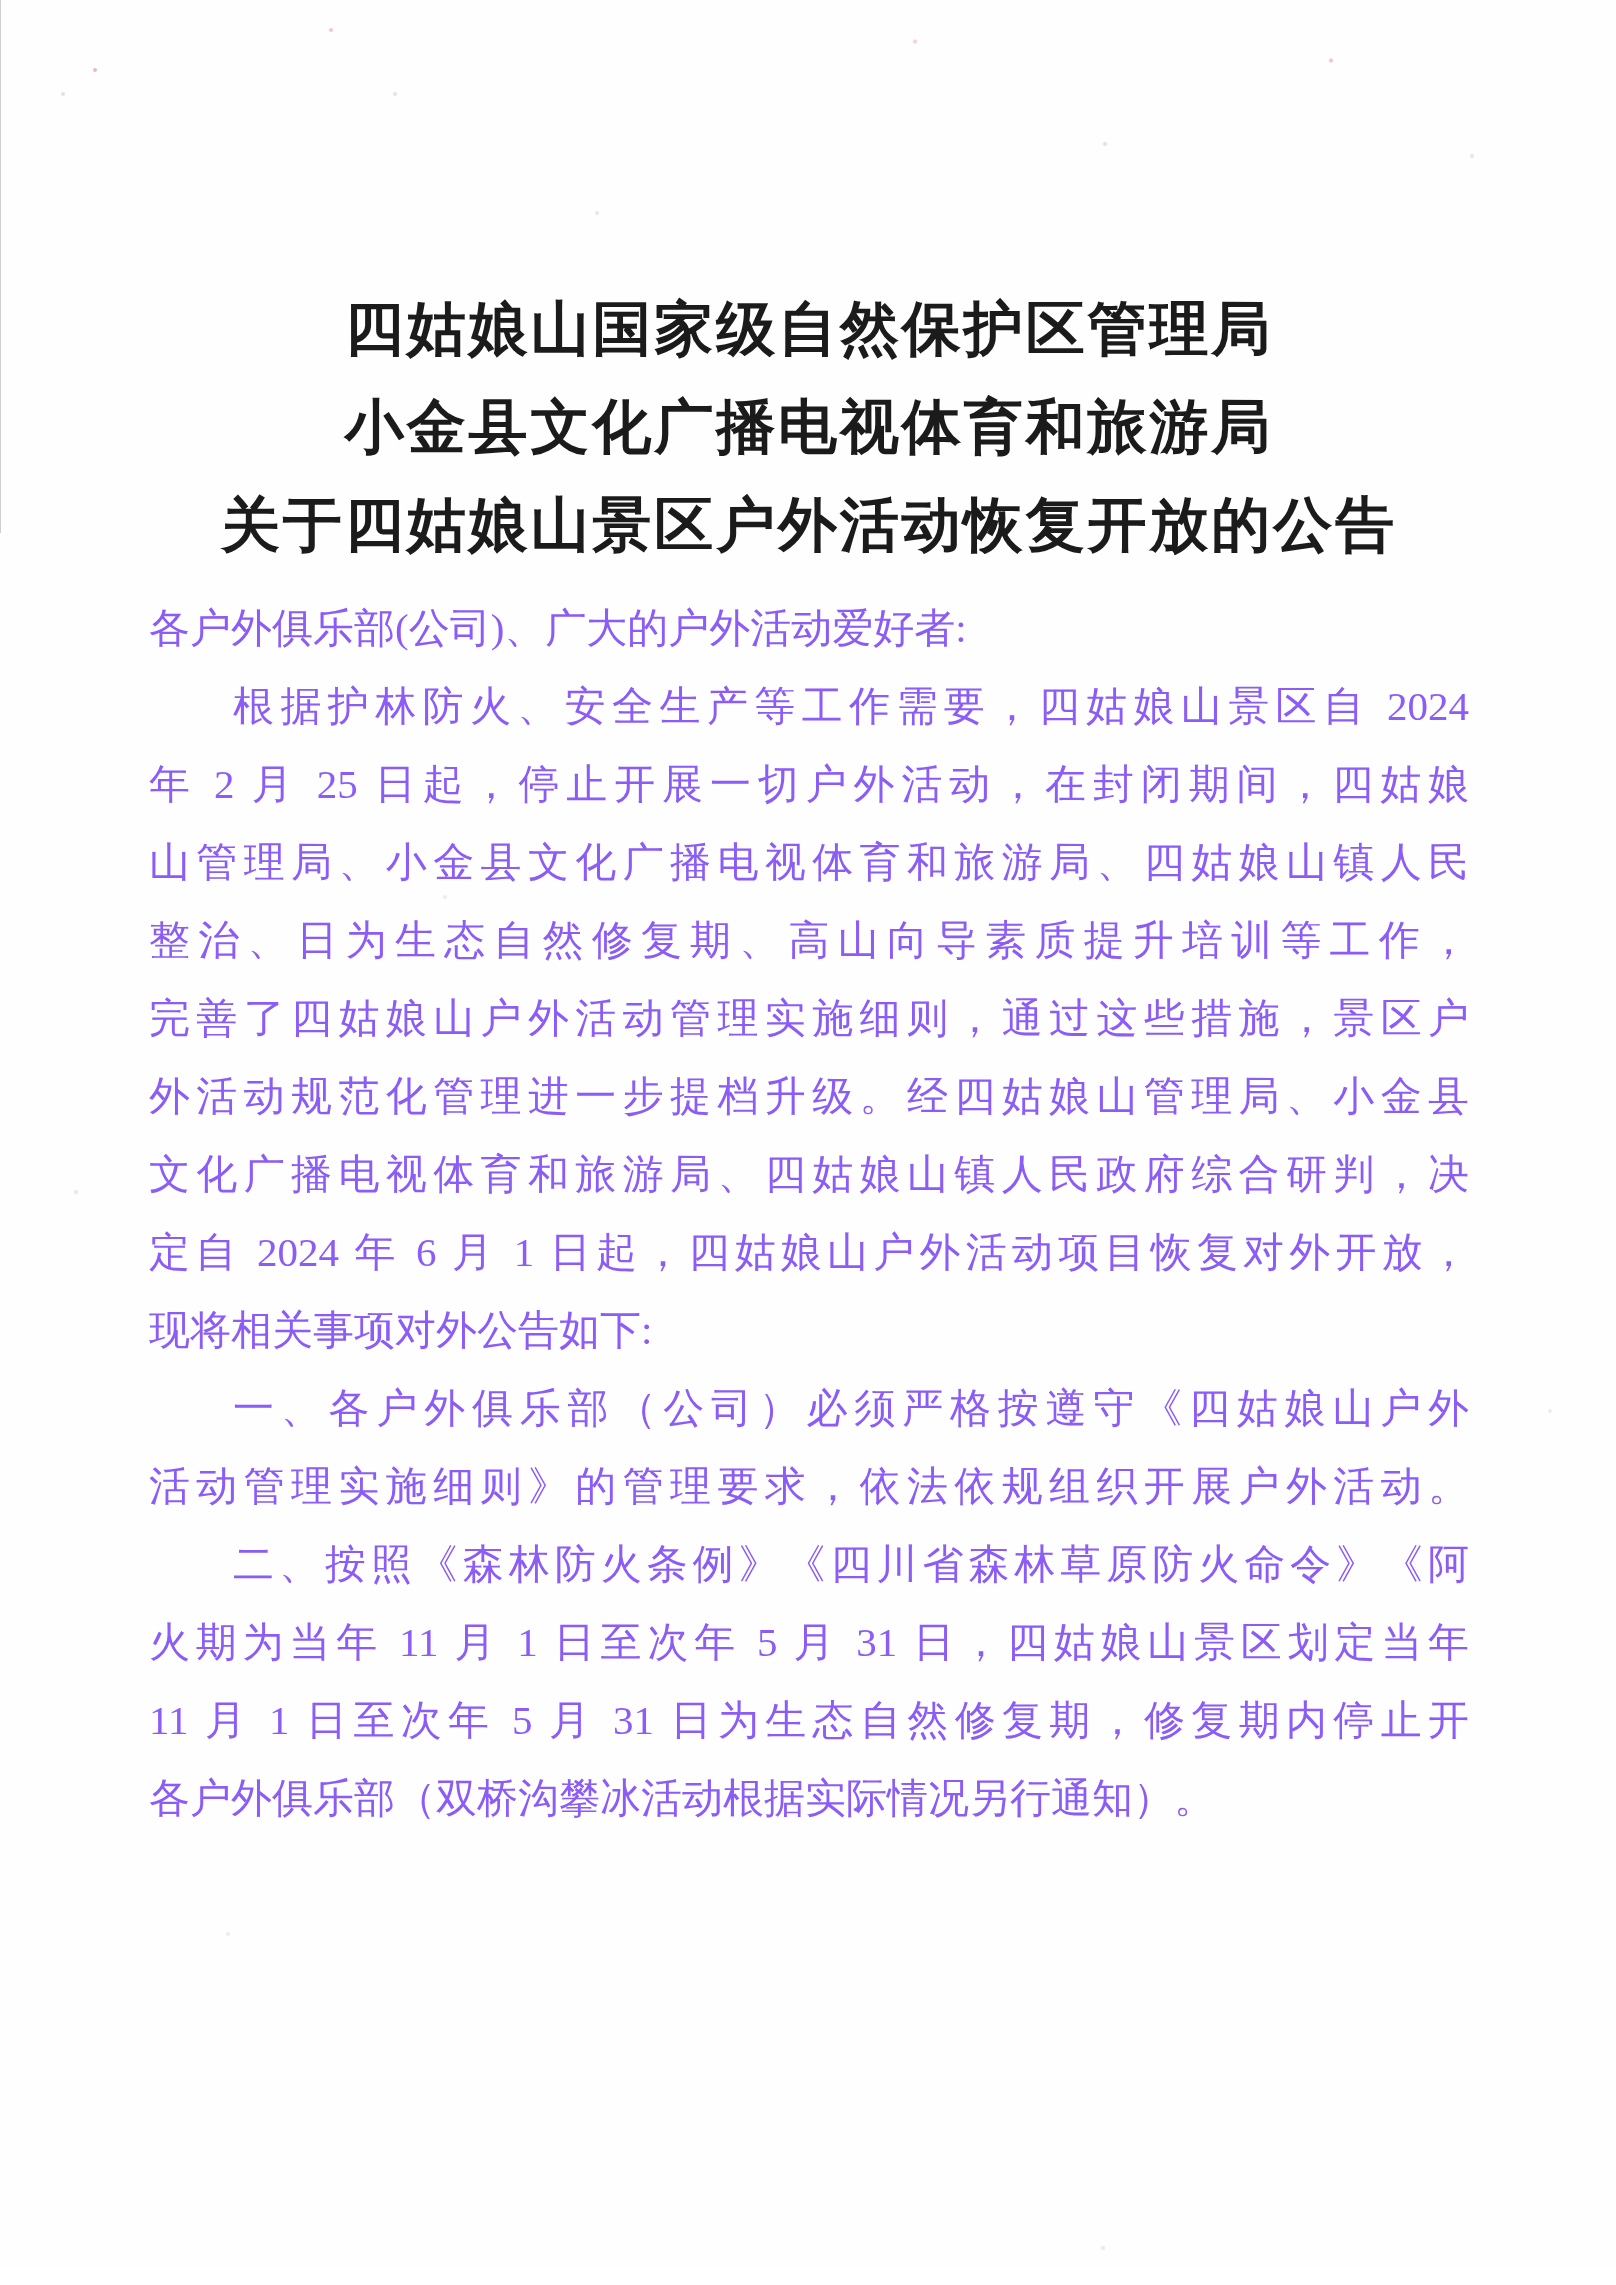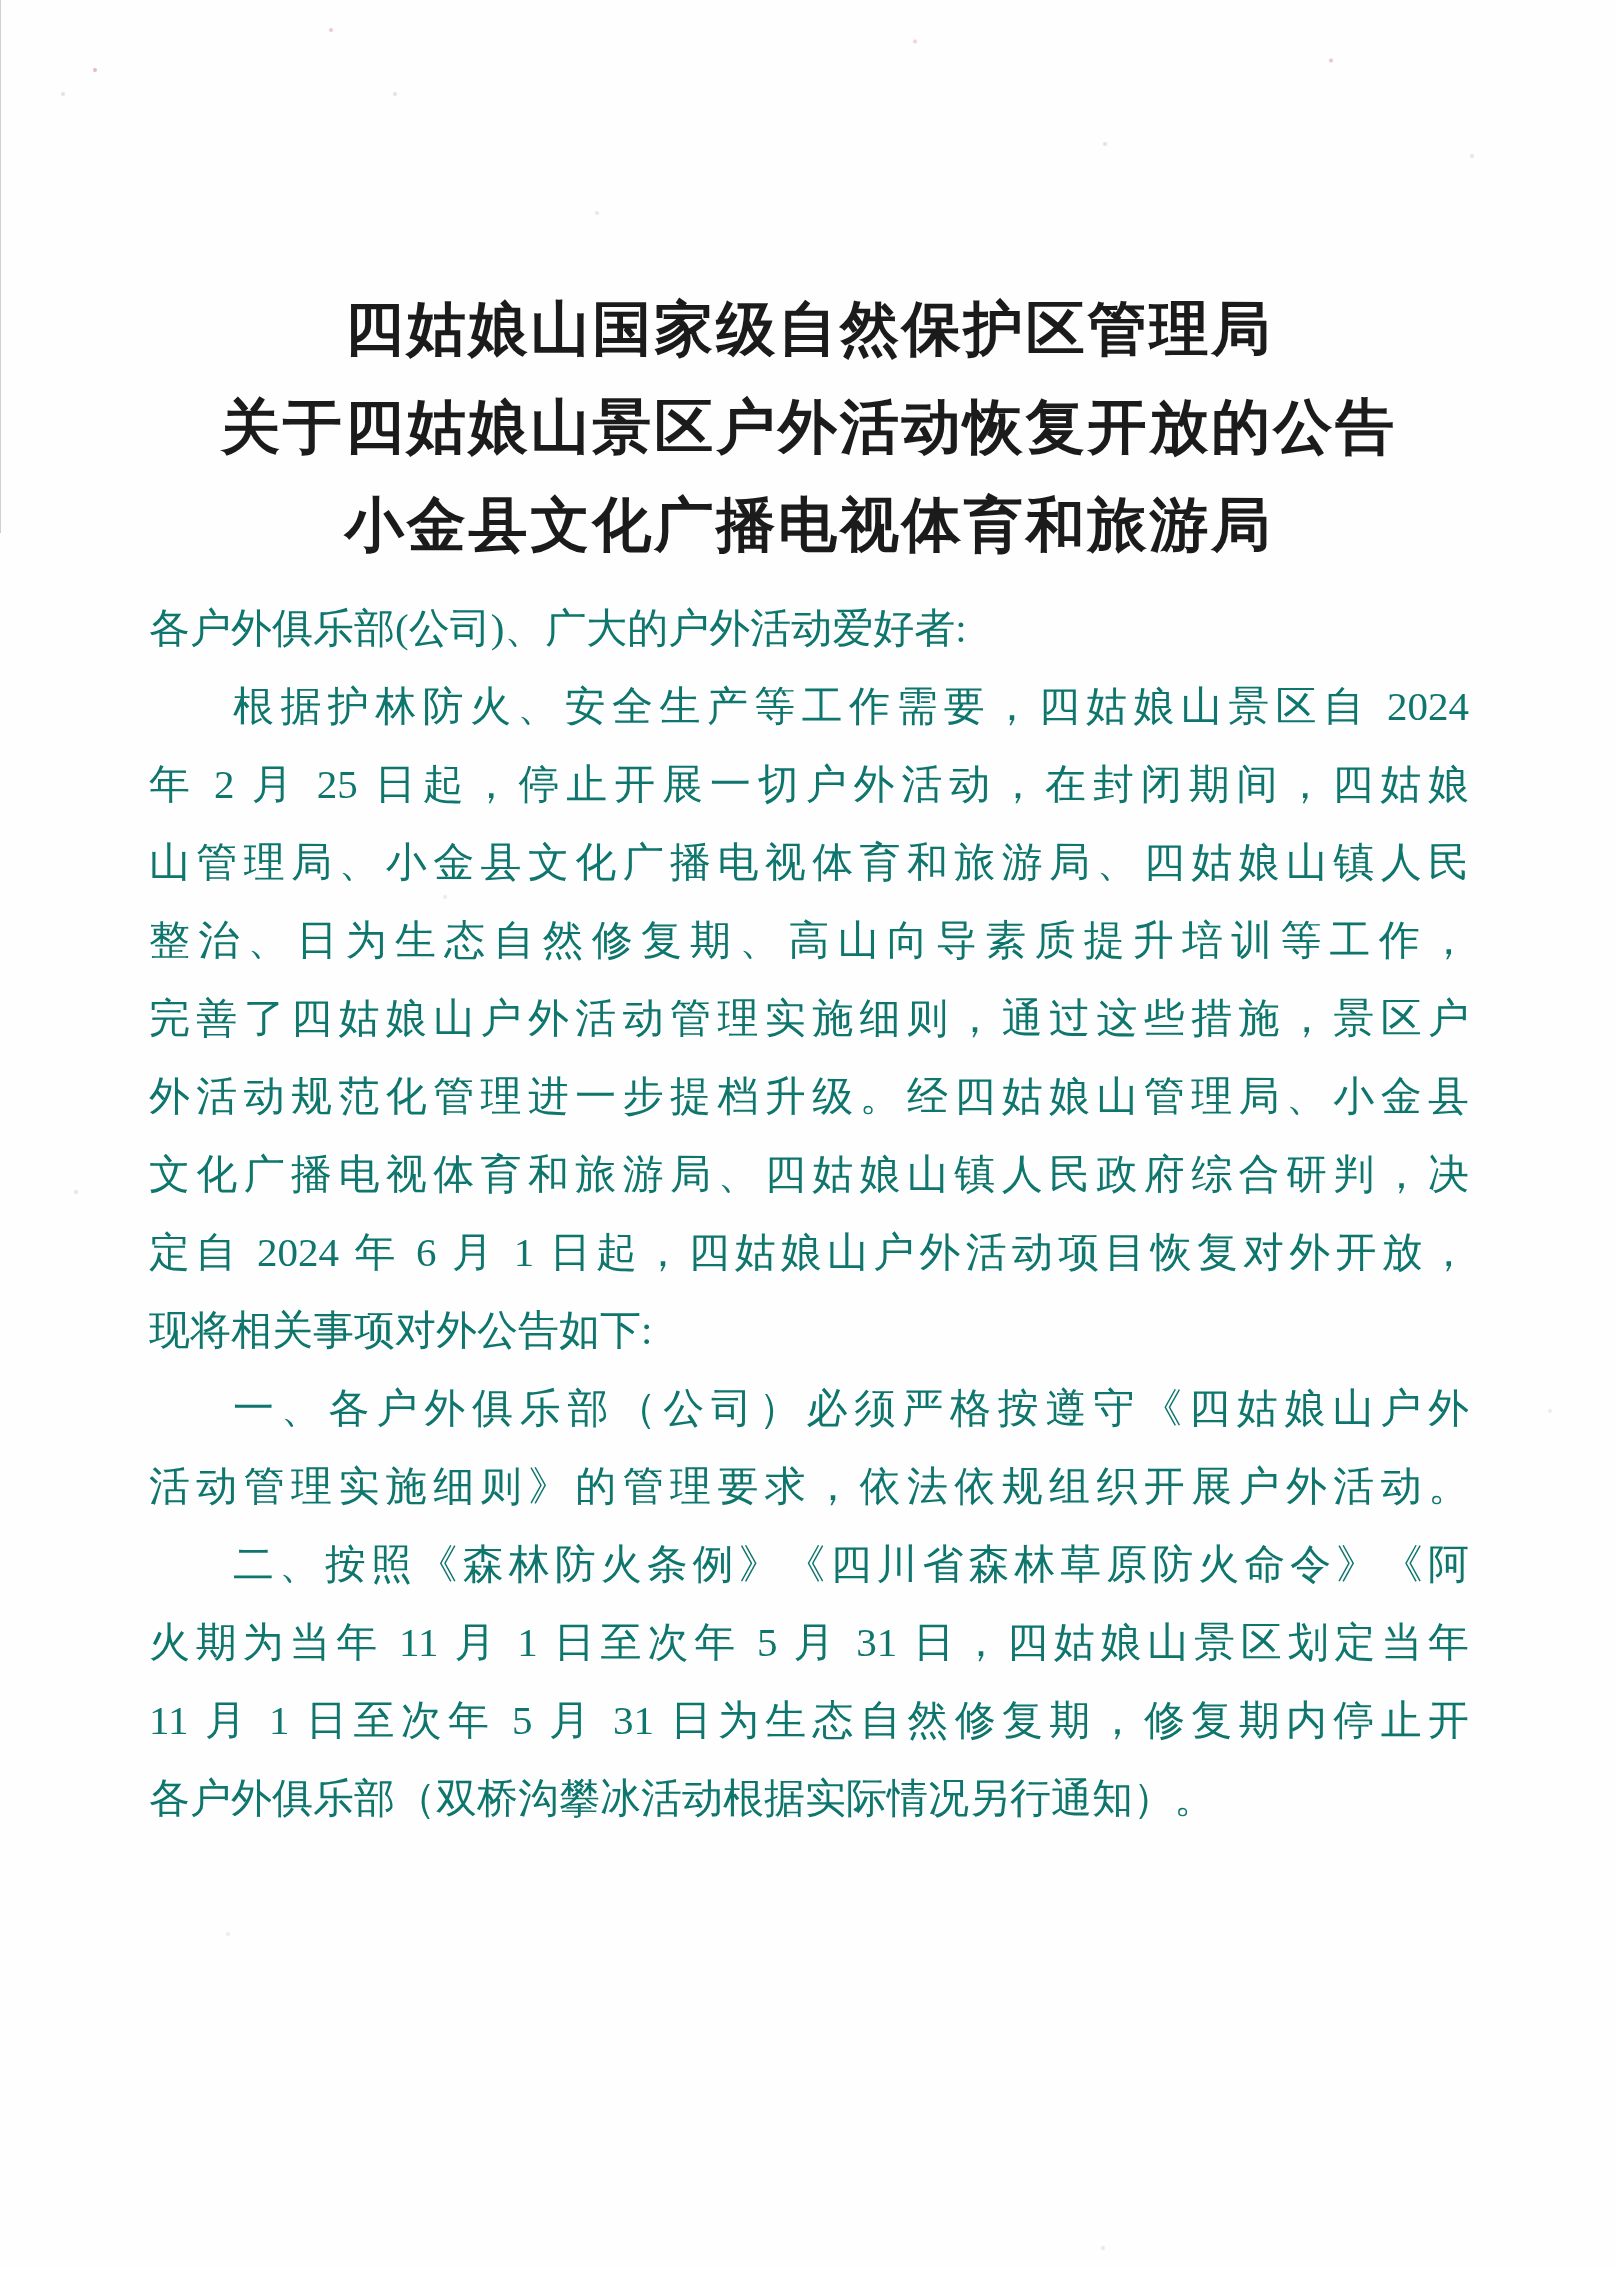--- a/index.html
+++ b/index.html
@@ -63,21 +63,21 @@
   .title-line {
     white-space: nowrap;
   }
 
   .body-block {
     position: absolute;
     top: 589px;
     left: 149px;
     width: 1320px;
     font-size: 41px;
-    color: #0f766e;
+    color: #8b5cf6;
     line-height: 78px;
     font-family: "Liberation Serif", "DejaVu Serif", serif;
   }
   .line {
     height: 78px;
     text-align: left;
   }
   .line.just {
     text-align: justify;
     text-align-last: justify;
@@ -90,22 +90,22 @@
 </head>
 <body>
 
 <div class="page">
 
   <div class="edge-line"></div>
   <div class="noise-dot" style="left:93px; top:68px;"></div>
 
   <header class="title-block">
     <div class="title-line">四姑娘山国家级自然保护区管理局</div>
+    <div class="title-line">小金县文化广播电视体育和旅游局</div>
     <div class="title-line">关于四姑娘山景区户外活动恢复开放的公告</div>
-    <div class="title-line">小金县文化广播电视体育和旅游局</div>
   </header>
 
   <main class="body-block">
     <div class="line">各户外俱乐部(公司)、广大的户外活动爱好者:</div>
     <div class="line just indent">根据护林防火、安全生产等工作需要，四姑娘山景区自 2024</div>
     <div class="line just">年 2 月 25 日起，停止开展一切户外活动，在封闭期间，四姑娘</div>
     <div class="line just">山管理局、小金县文化广播电视体育和旅游局、四姑娘山镇人民</div>
     <div class="line just">整治、日为生态自然修复期、高山向导素质提升培训等工作，</div>
     <div class="line just">完善了四姑娘山户外活动管理实施细则，通过这些措施，景区户</div>
     <div class="line just">外活动规范化管理进一步提档升级。经四姑娘山管理局、小金县</div>

